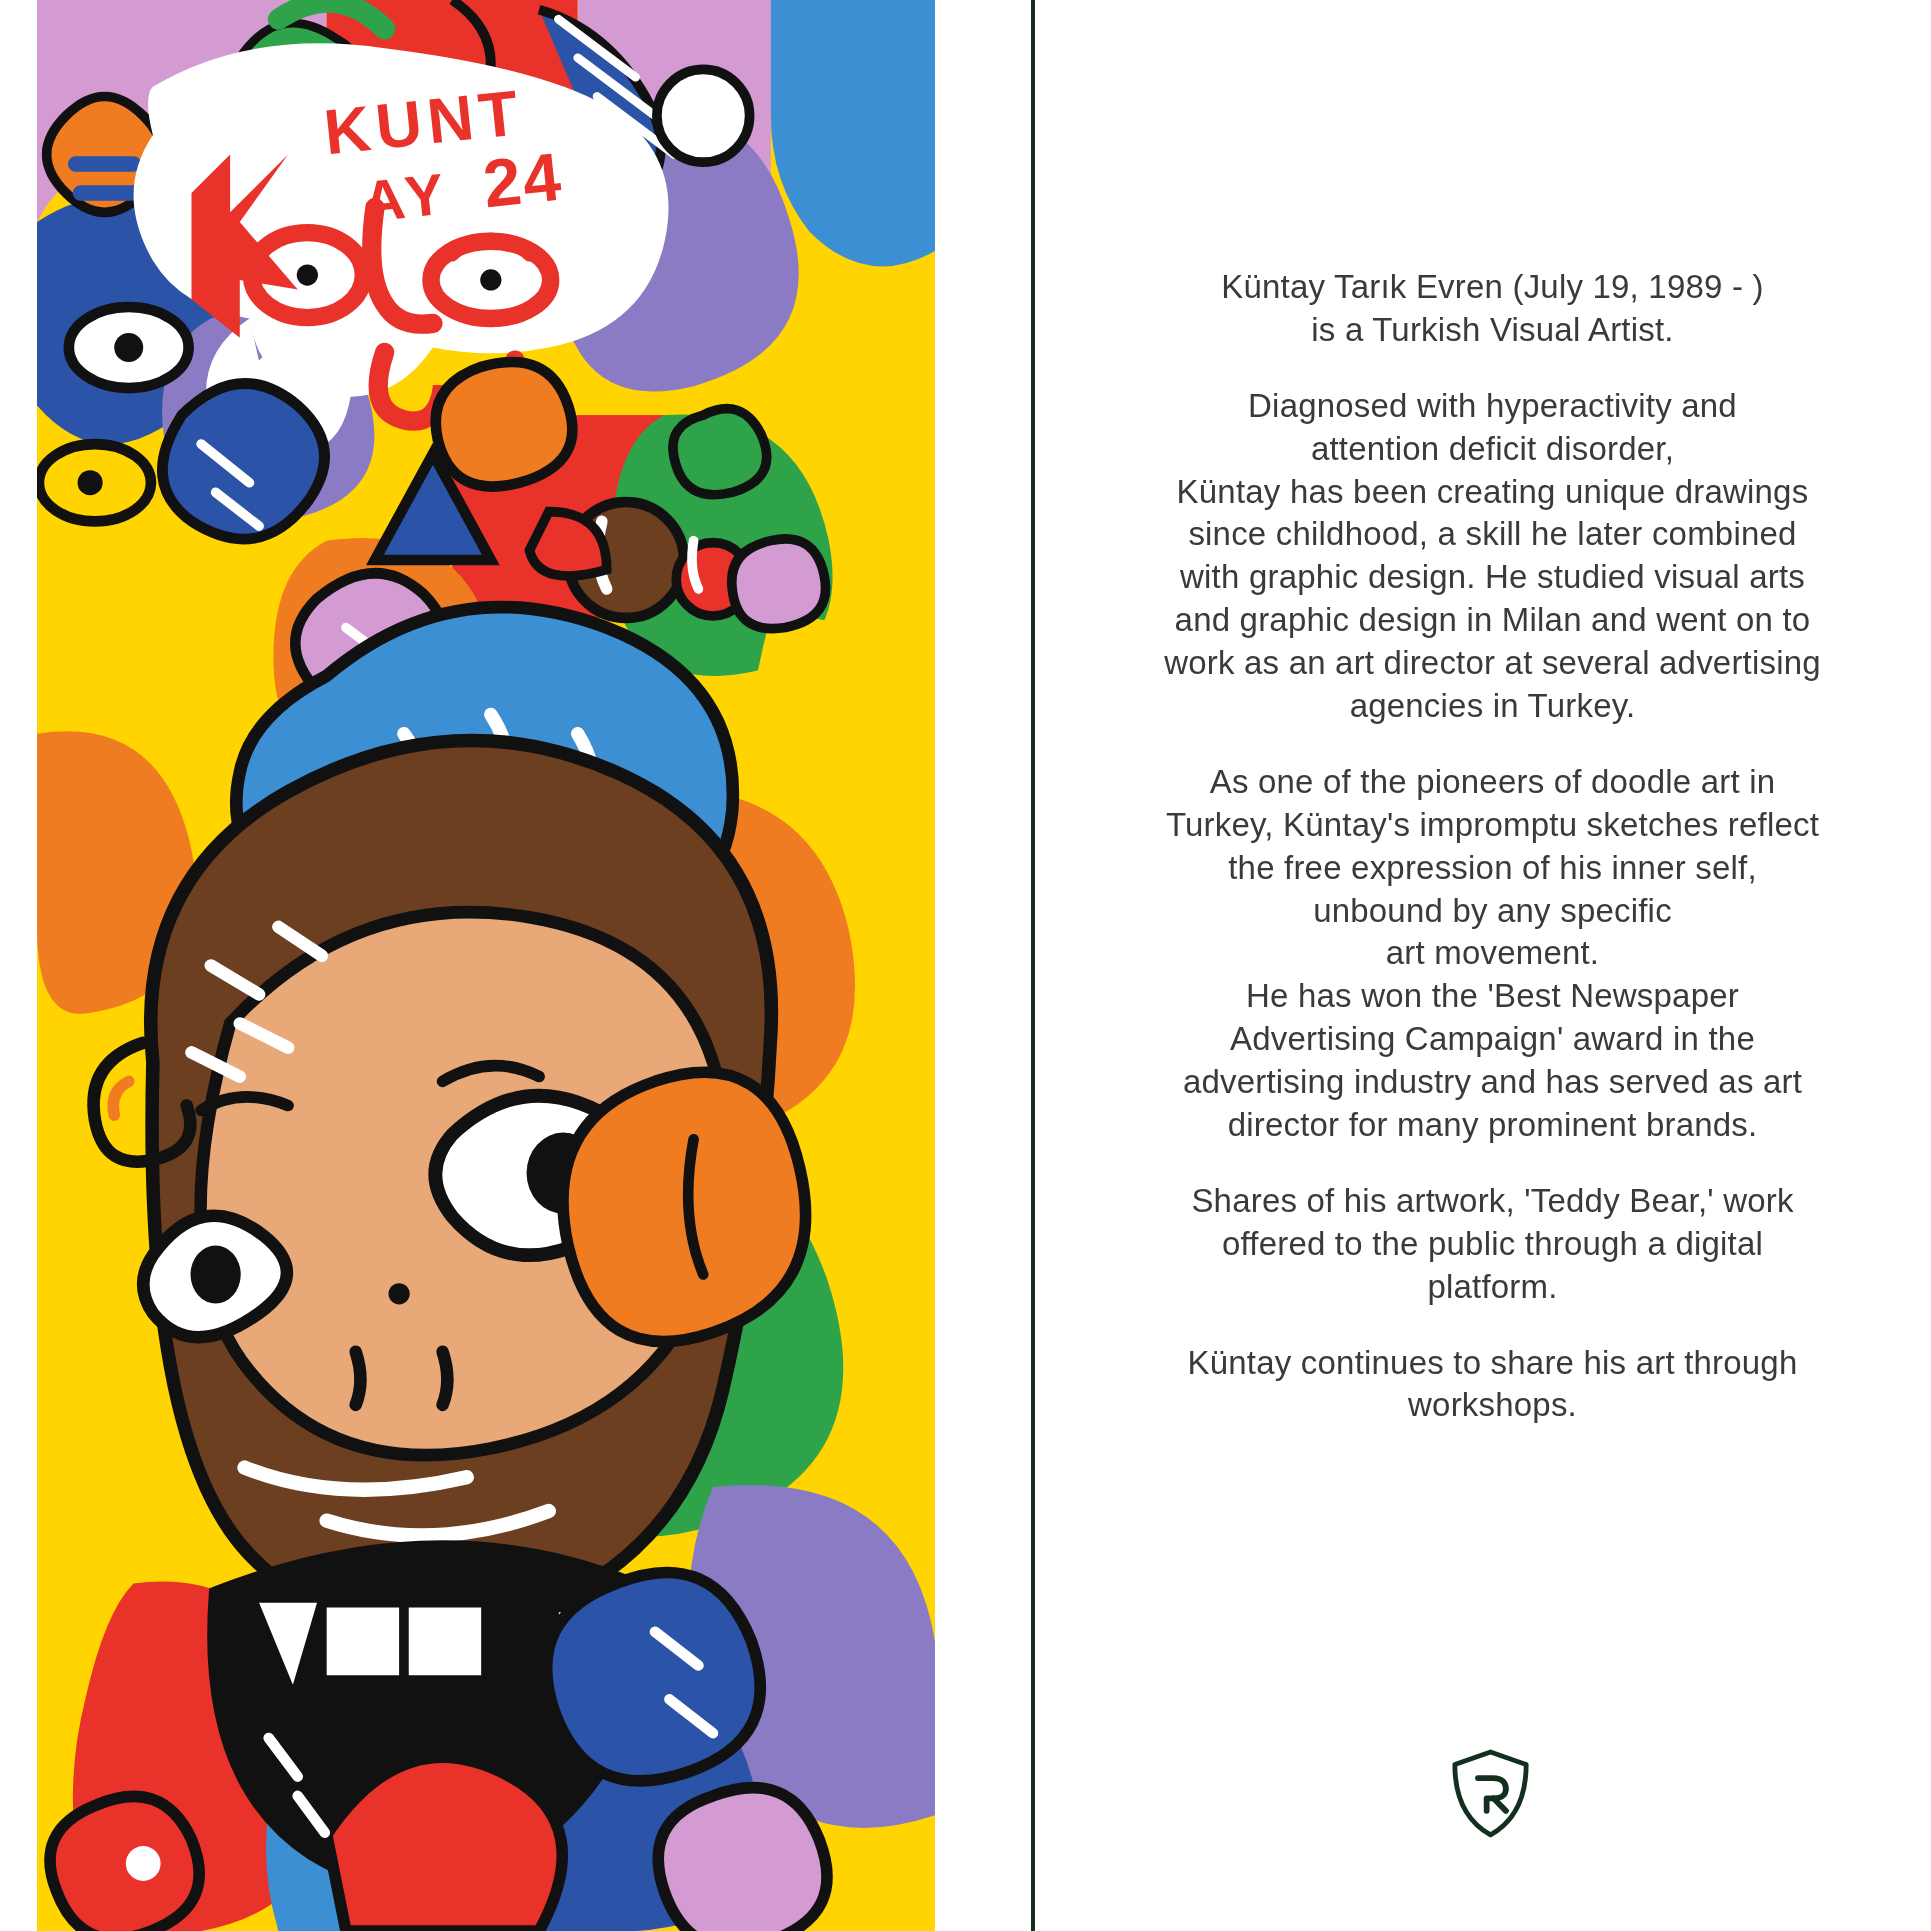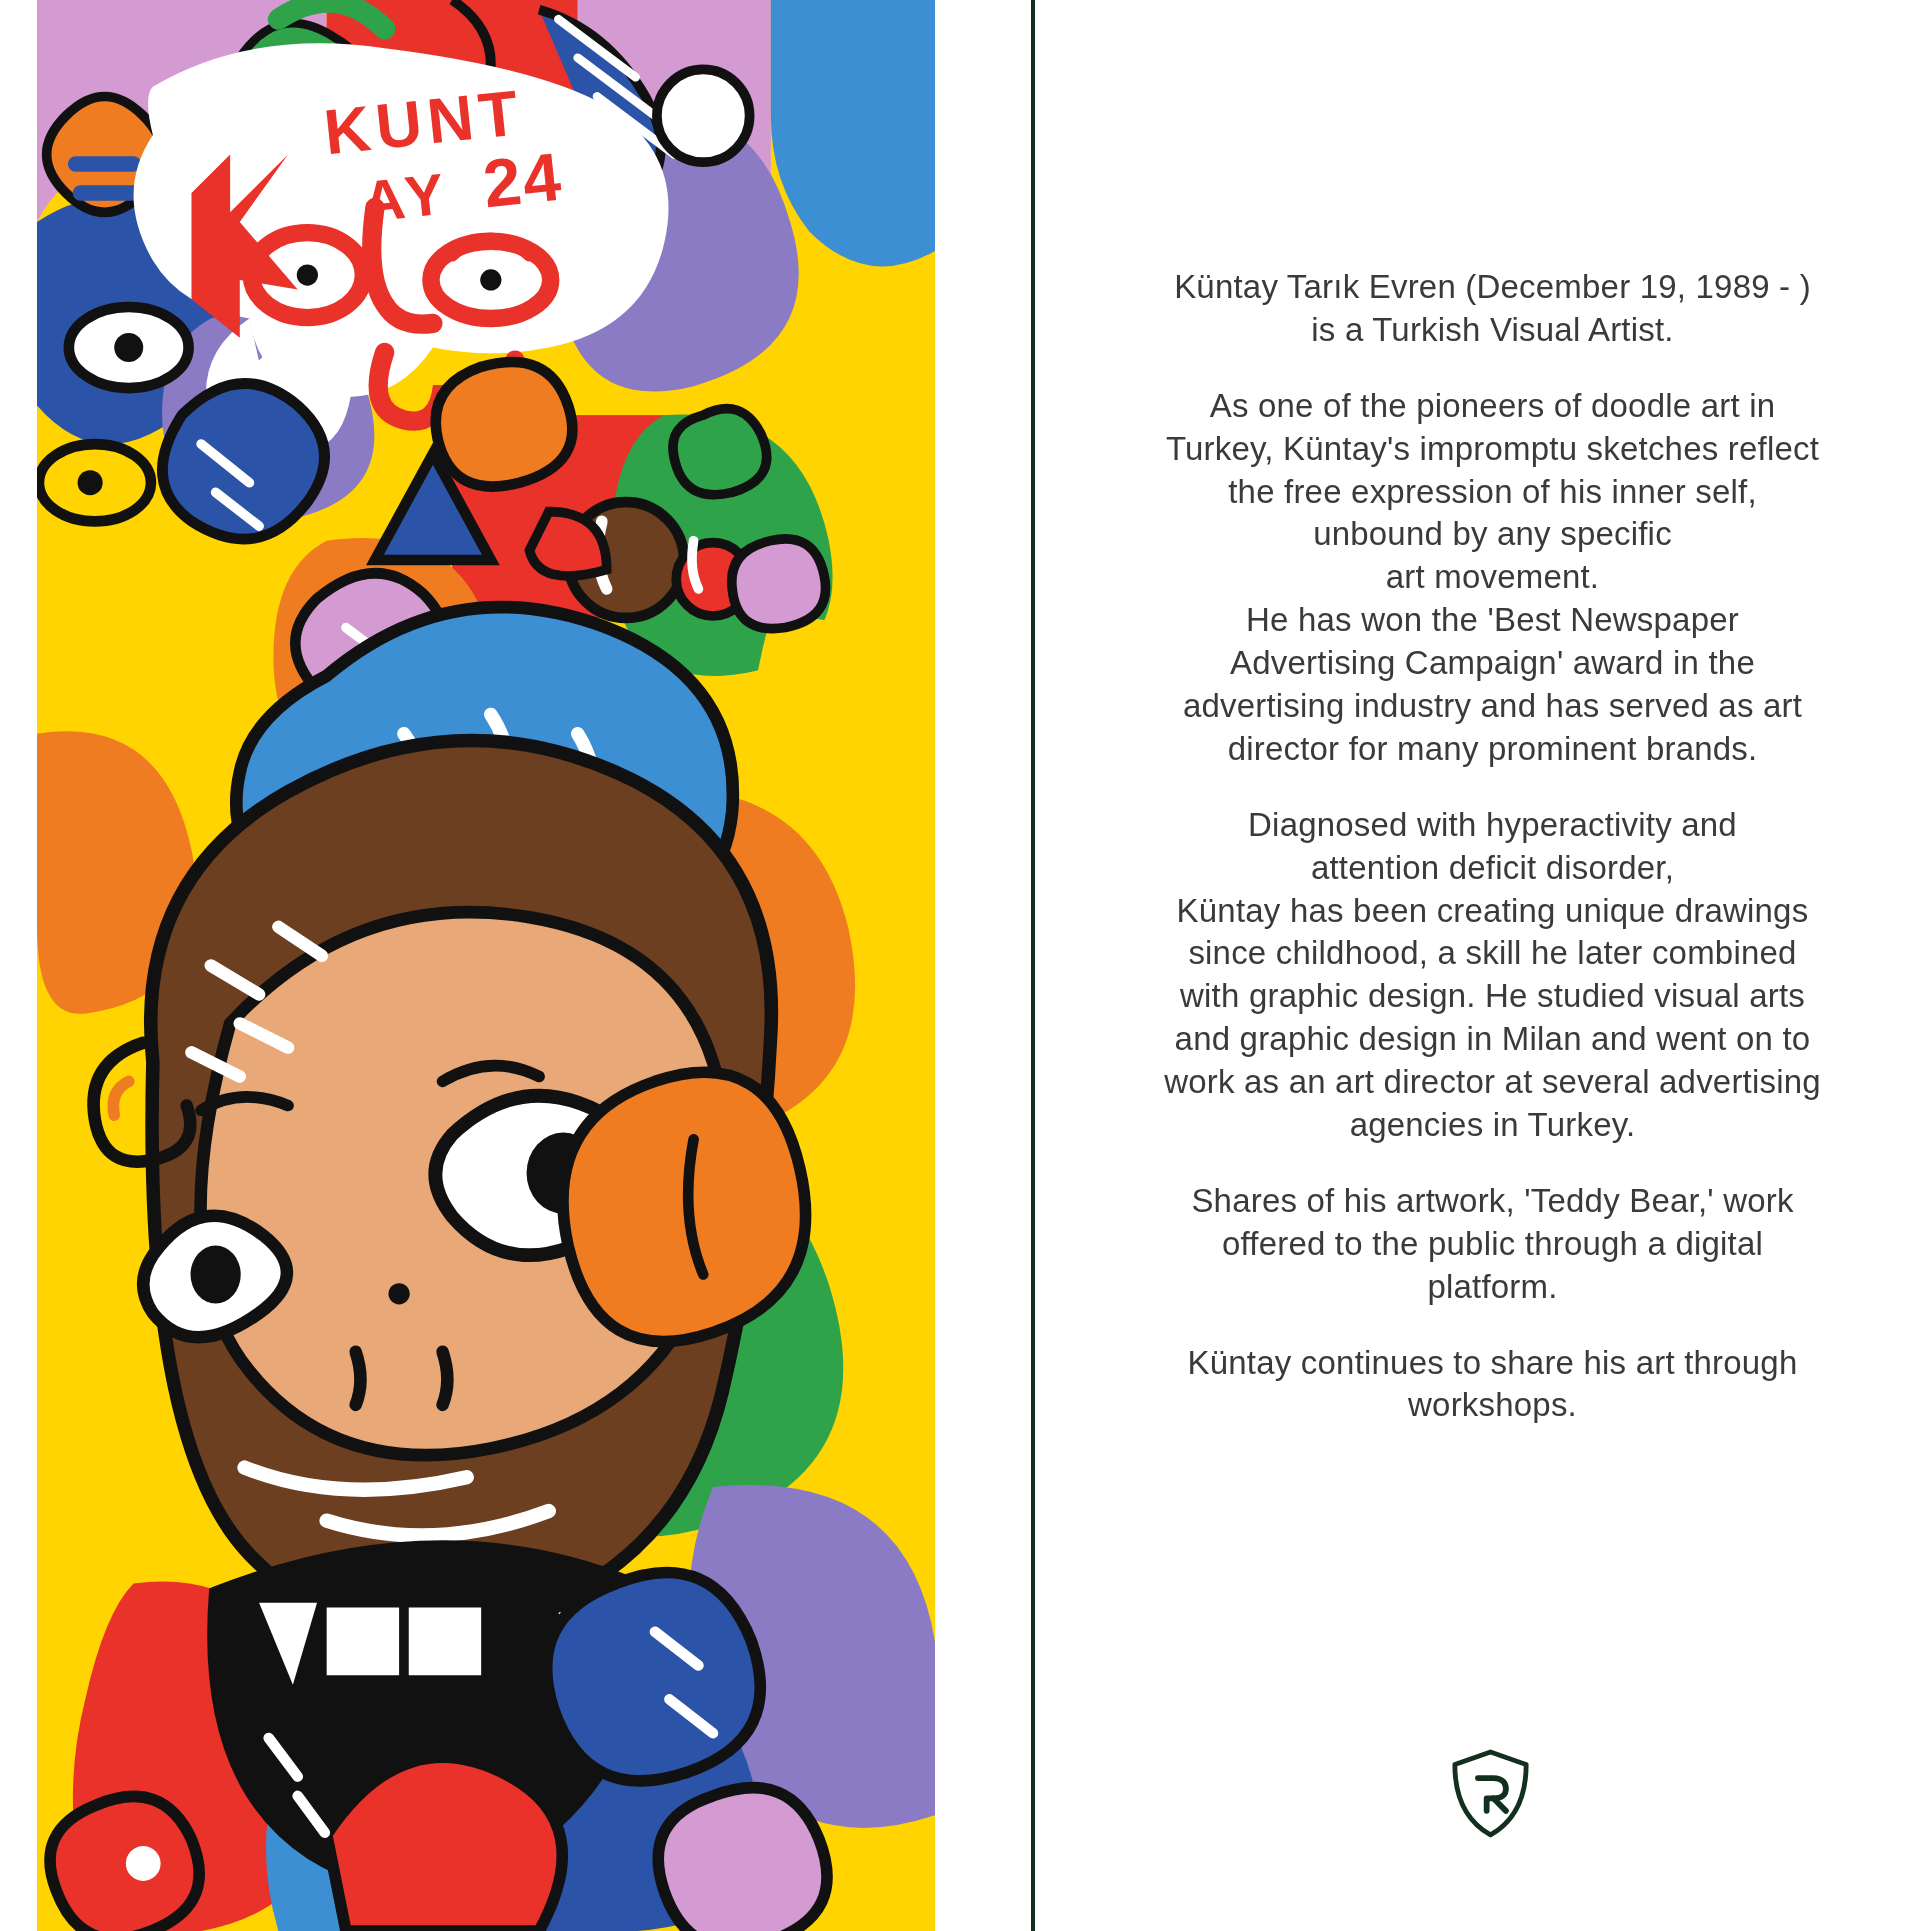--- a/index.html
+++ b/index.html
@@ -219,39 +219,39 @@
         <path d="M60,1870 q70,-30 100,35 q28,68 -42,95 q-72,28 -98,-42 q-24,-62 40,-88Z" fill="#e8322a" stroke="#111" stroke-width="12"></path>
         <circle cx="110" cy="1930" r="18" fill="#fff"></circle>
       </g>
     </svg>
   </div>
 
   <div class="divider"></div>
 
   <div class="text-panel">
     <div class="bio">
-      <p>Küntay Tarık Evren (December 19, 1989 - )
+      <p>Küntay Tarık Evren (July 19, 1989 - )
 is a Turkish Visual Artist.</p>
+      <p>Diagnosed with hyperactivity and
+attention deficit disorder,
+Küntay has been creating unique drawings
+since childhood, a skill he later combined
+with graphic design. He studied visual arts
+and graphic design in Milan and went on to
+work as an art director at several advertising
+agencies in Turkey.</p>
       <p>As one of the pioneers of doodle art in
 Turkey, Küntay's impromptu sketches reflect
 the free expression of his inner self,
 unbound by any specific
 art movement.
 He has won the 'Best Newspaper
 Advertising Campaign' award in the
 advertising industry and has served as art
 director for many prominent brands.</p>
-      <p>Diagnosed with hyperactivity and
-attention deficit disorder,
-Küntay has been creating unique drawings
-since childhood, a skill he later combined
-with graphic design. He studied visual arts
-and graphic design in Milan and went on to
-work as an art director at several advertising
-agencies in Turkey.</p>
       <p>Shares of his artwork, 'Teddy Bear,' work
 offered to the public through a digital
 platform.</p>
       <p>Küntay continues to share his art through
 workshops.</p>
     </div>
 
     <div class="footer">
       <span class="logo-mark">
         <svg viewBox="0 0 84 92" width="81" height="89">

